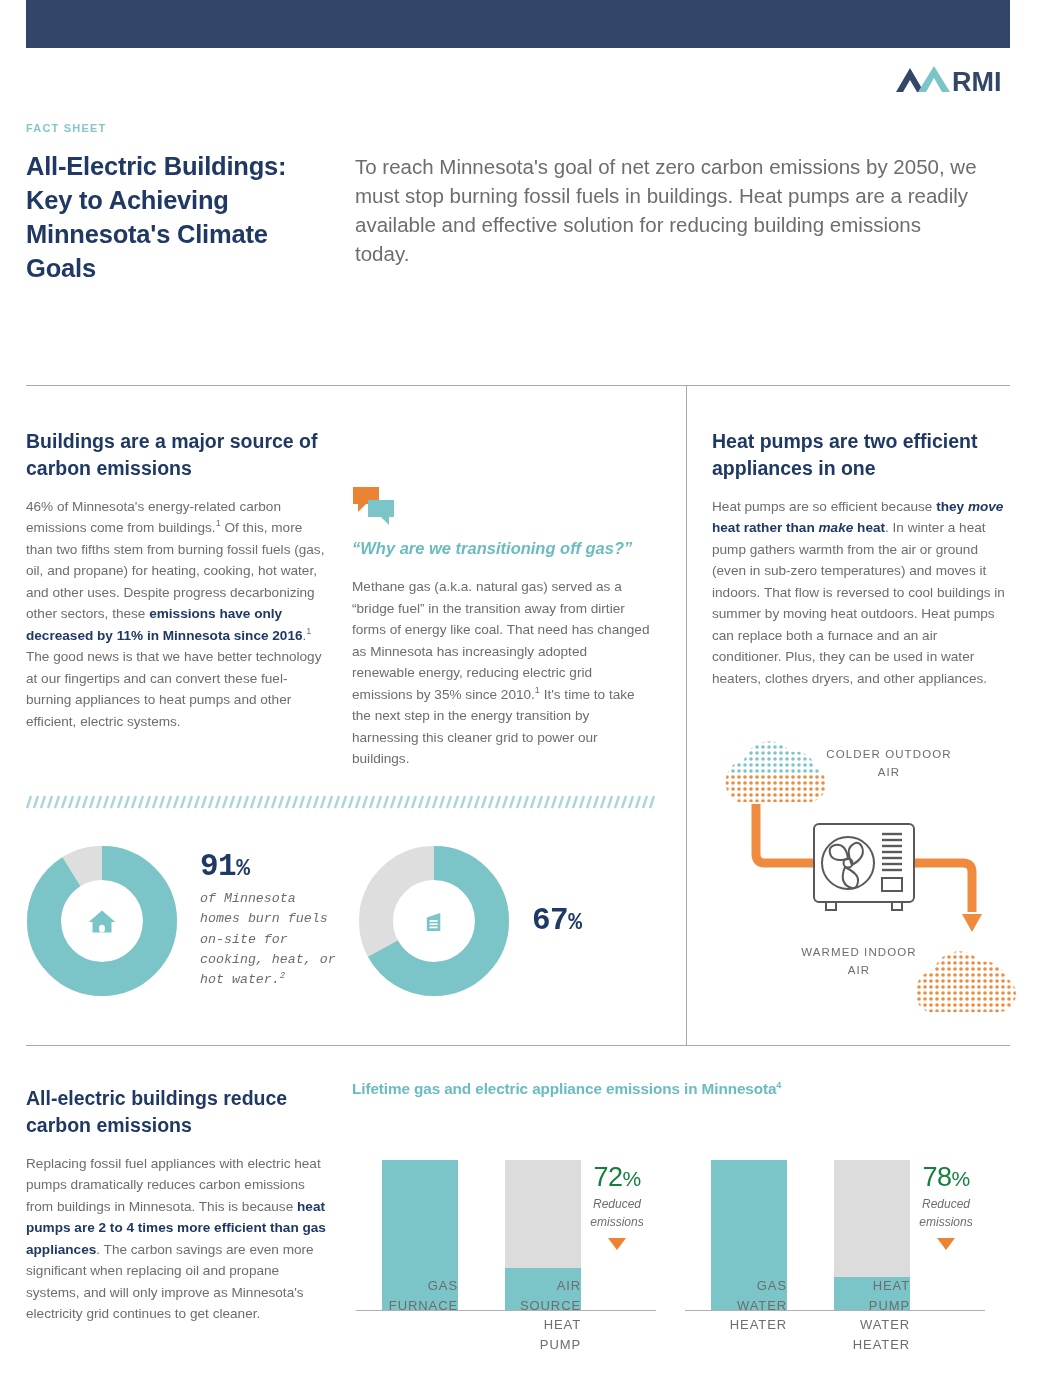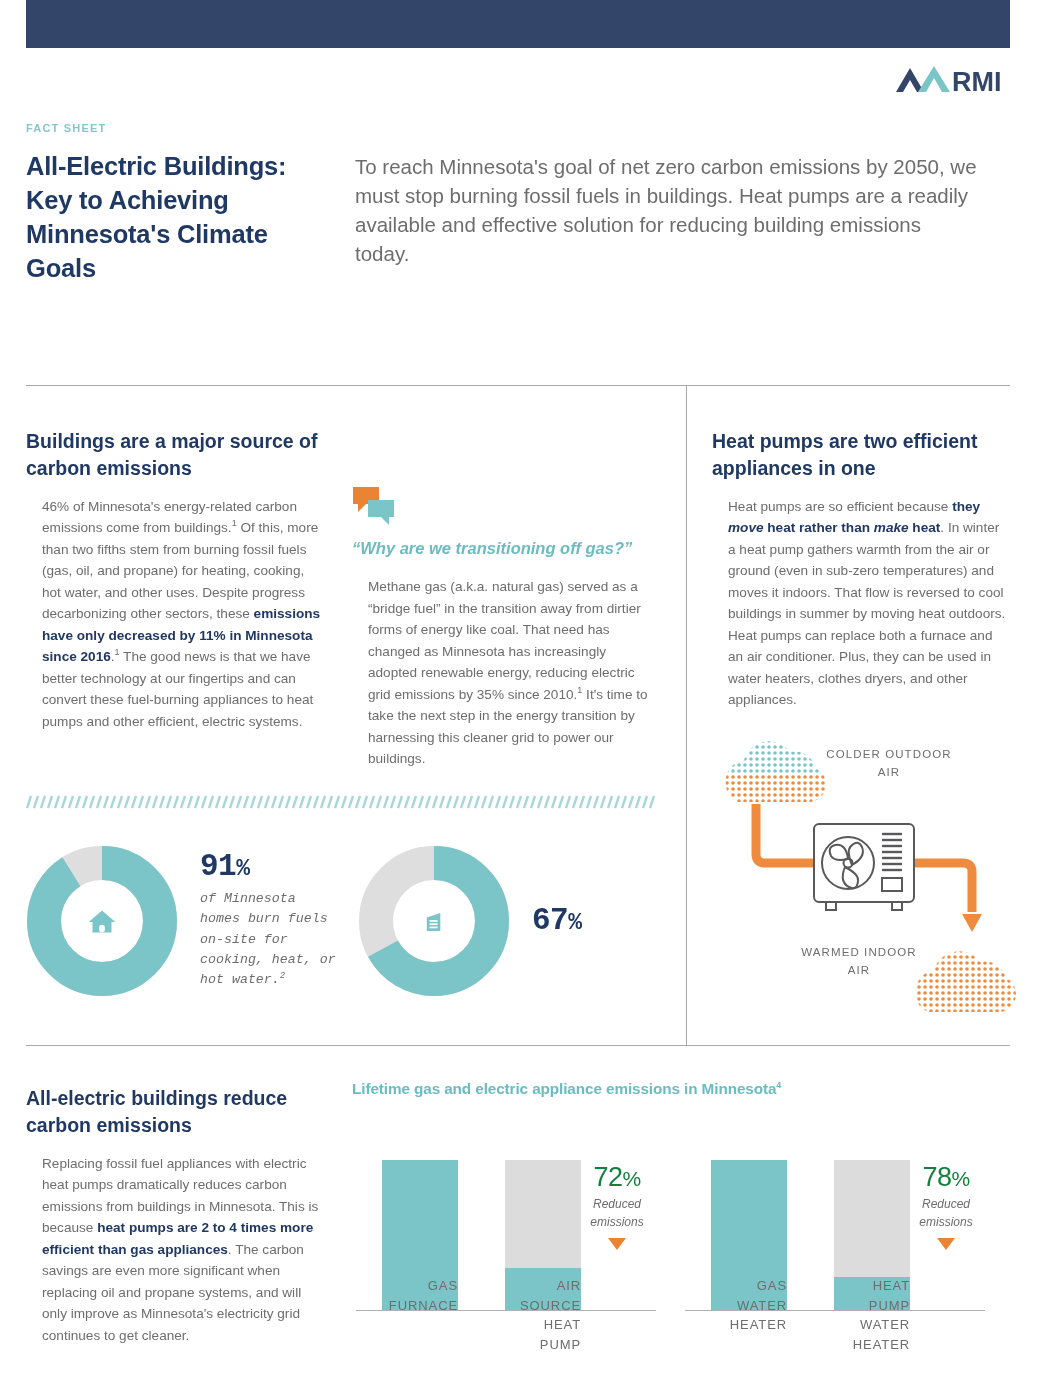--- a/index.html
+++ b/index.html
@@ -35,21 +35,21 @@
 
   
   .hr { position:absolute; left:26px; width:984px; height:1px; background:#a8a8a8; }
   .hr1 { top:385px; }
   .hr2 { top:1045px; }
   .vr { position:absolute; left:686px; top:386px; width:1px; height:659px; background:#a8a8a8; }
 
   
   .h2 { font-size:19.5px; line-height:1.38; font-weight:bold; color:#1f3864;margin-top:8px; }
 
-  .body-txt { font-size:13.6px; line-height:1.58; color:#6d6d6d;margin-left:16px; }
+  .body-txt { font-size:13.6px; line-height:1.58; color:#6d6d6d; }
   .body-txt b, .body-txt strong { color:#1f3864; font-weight:bold; }
   sup { font-size:9px; vertical-align:super; line-height:0; }
 
   
   .col-a { position:absolute; left:26px; top:420px; width:300px; }
   .col-a .h2 { width:300px; }
   .col-a p { margin-top:14px; }
 
   .col-b { position:absolute; left:352px; top:483px; width:300px; }
   .quote-row { display:flex; align-items:flex-start; gap:10px;flex-direction:column; }

